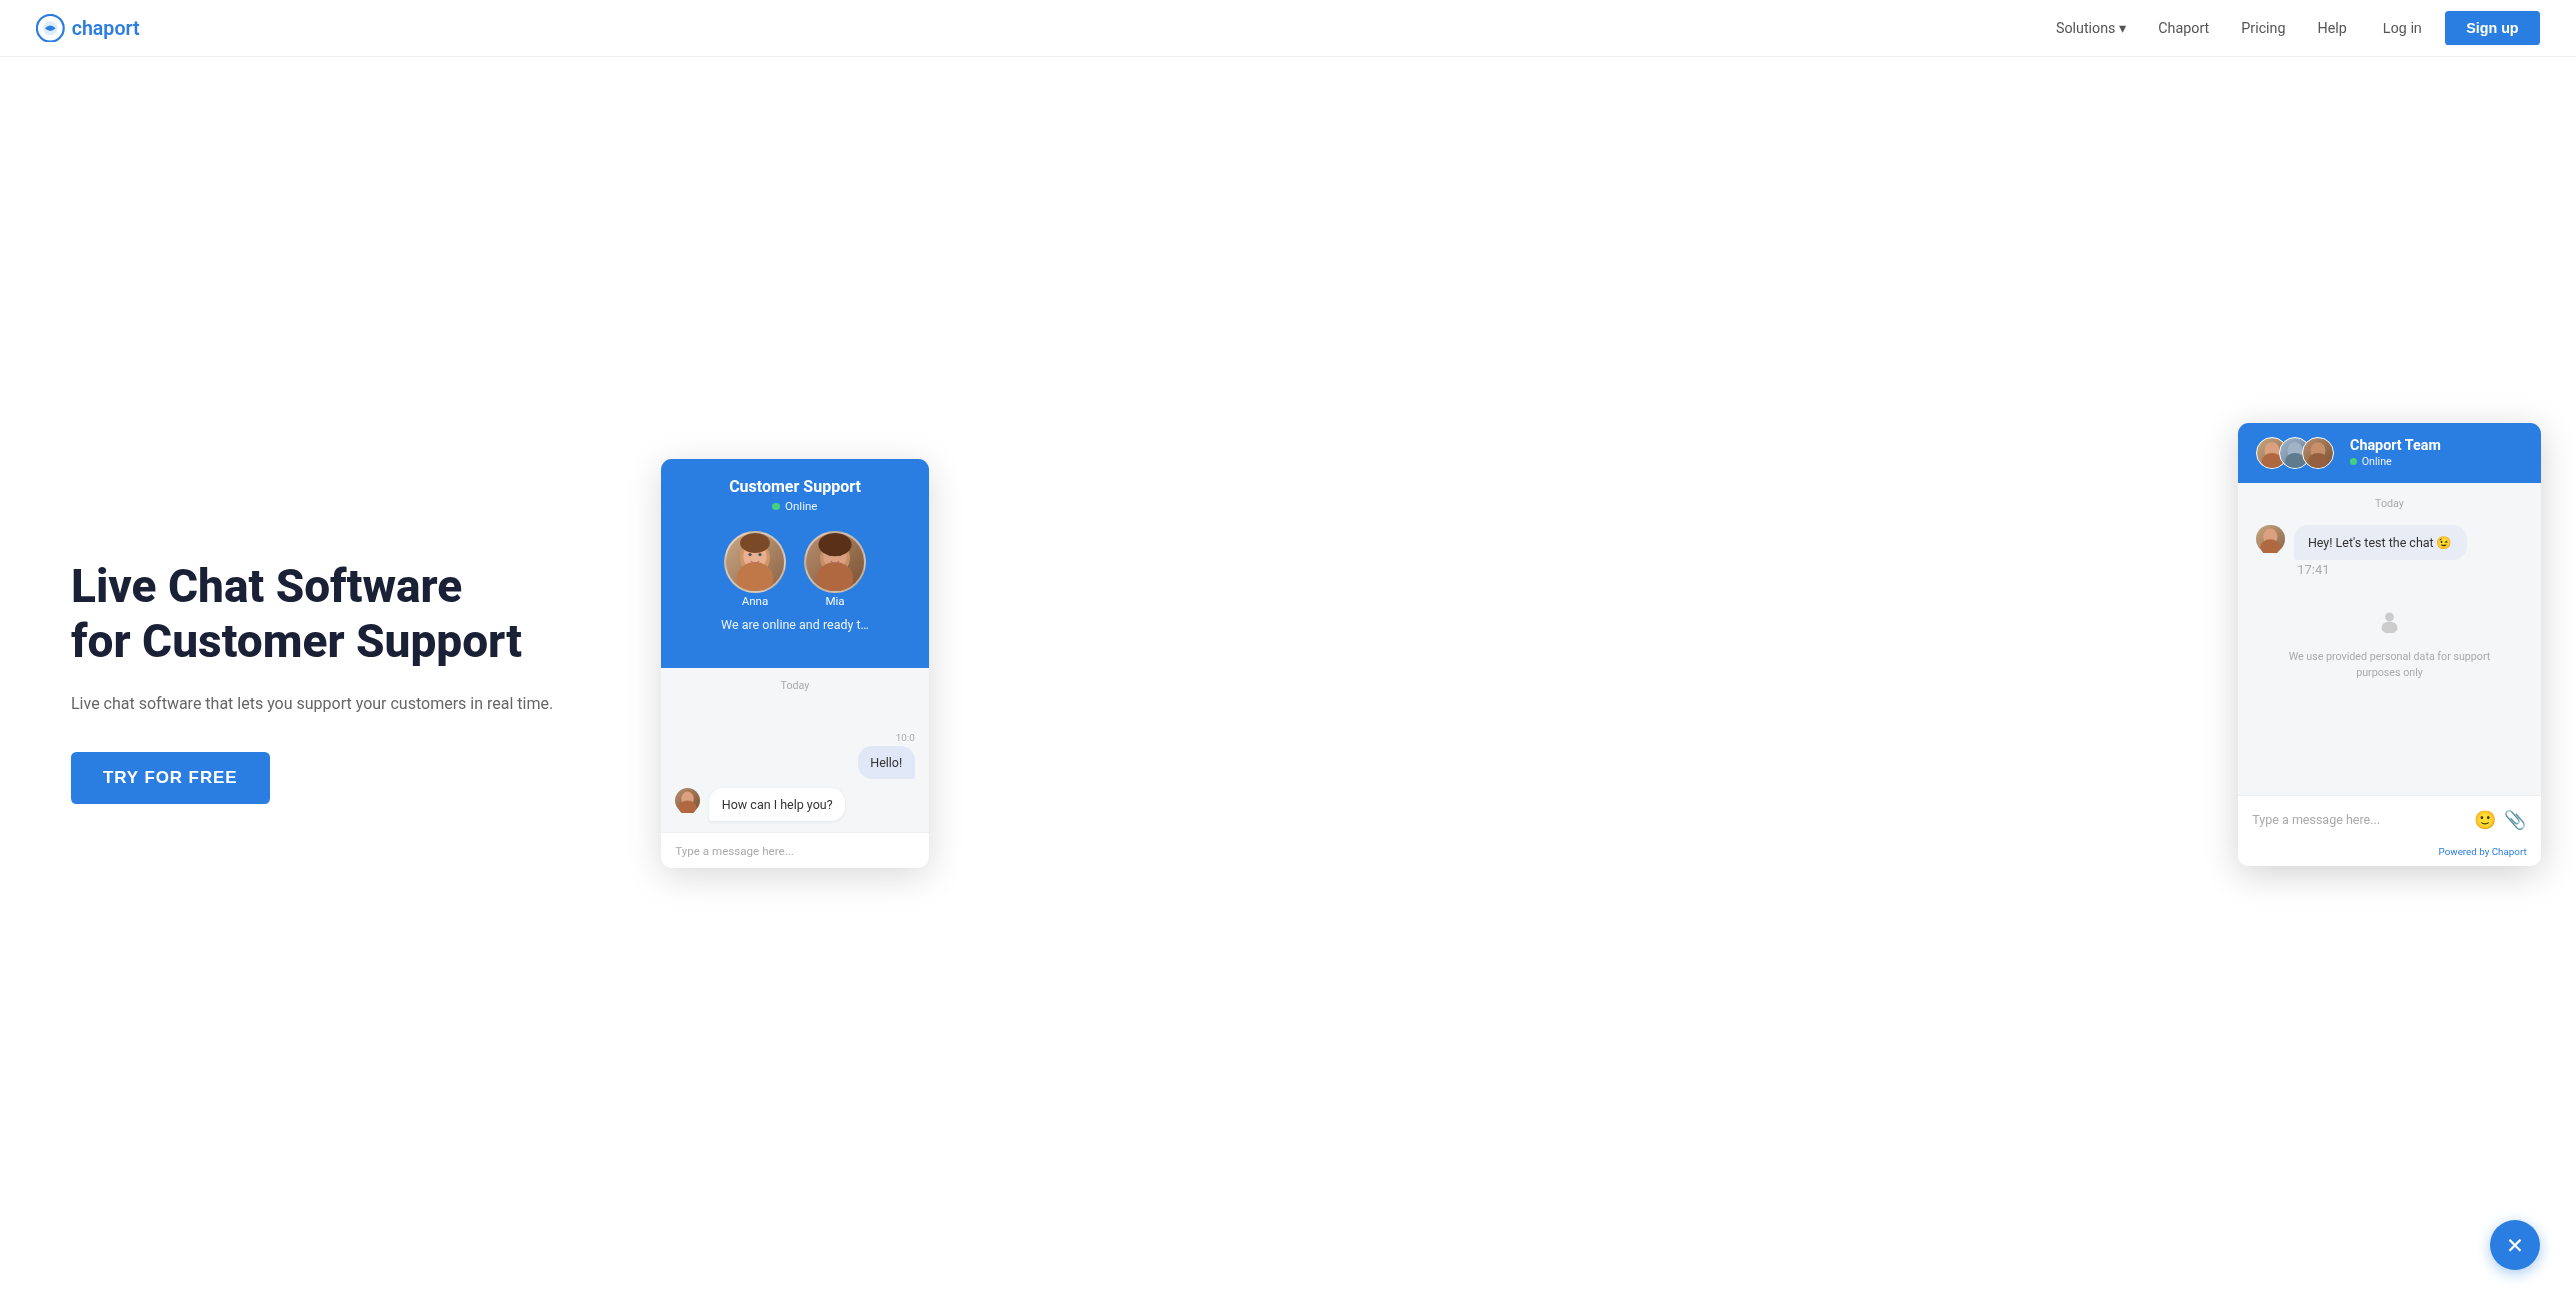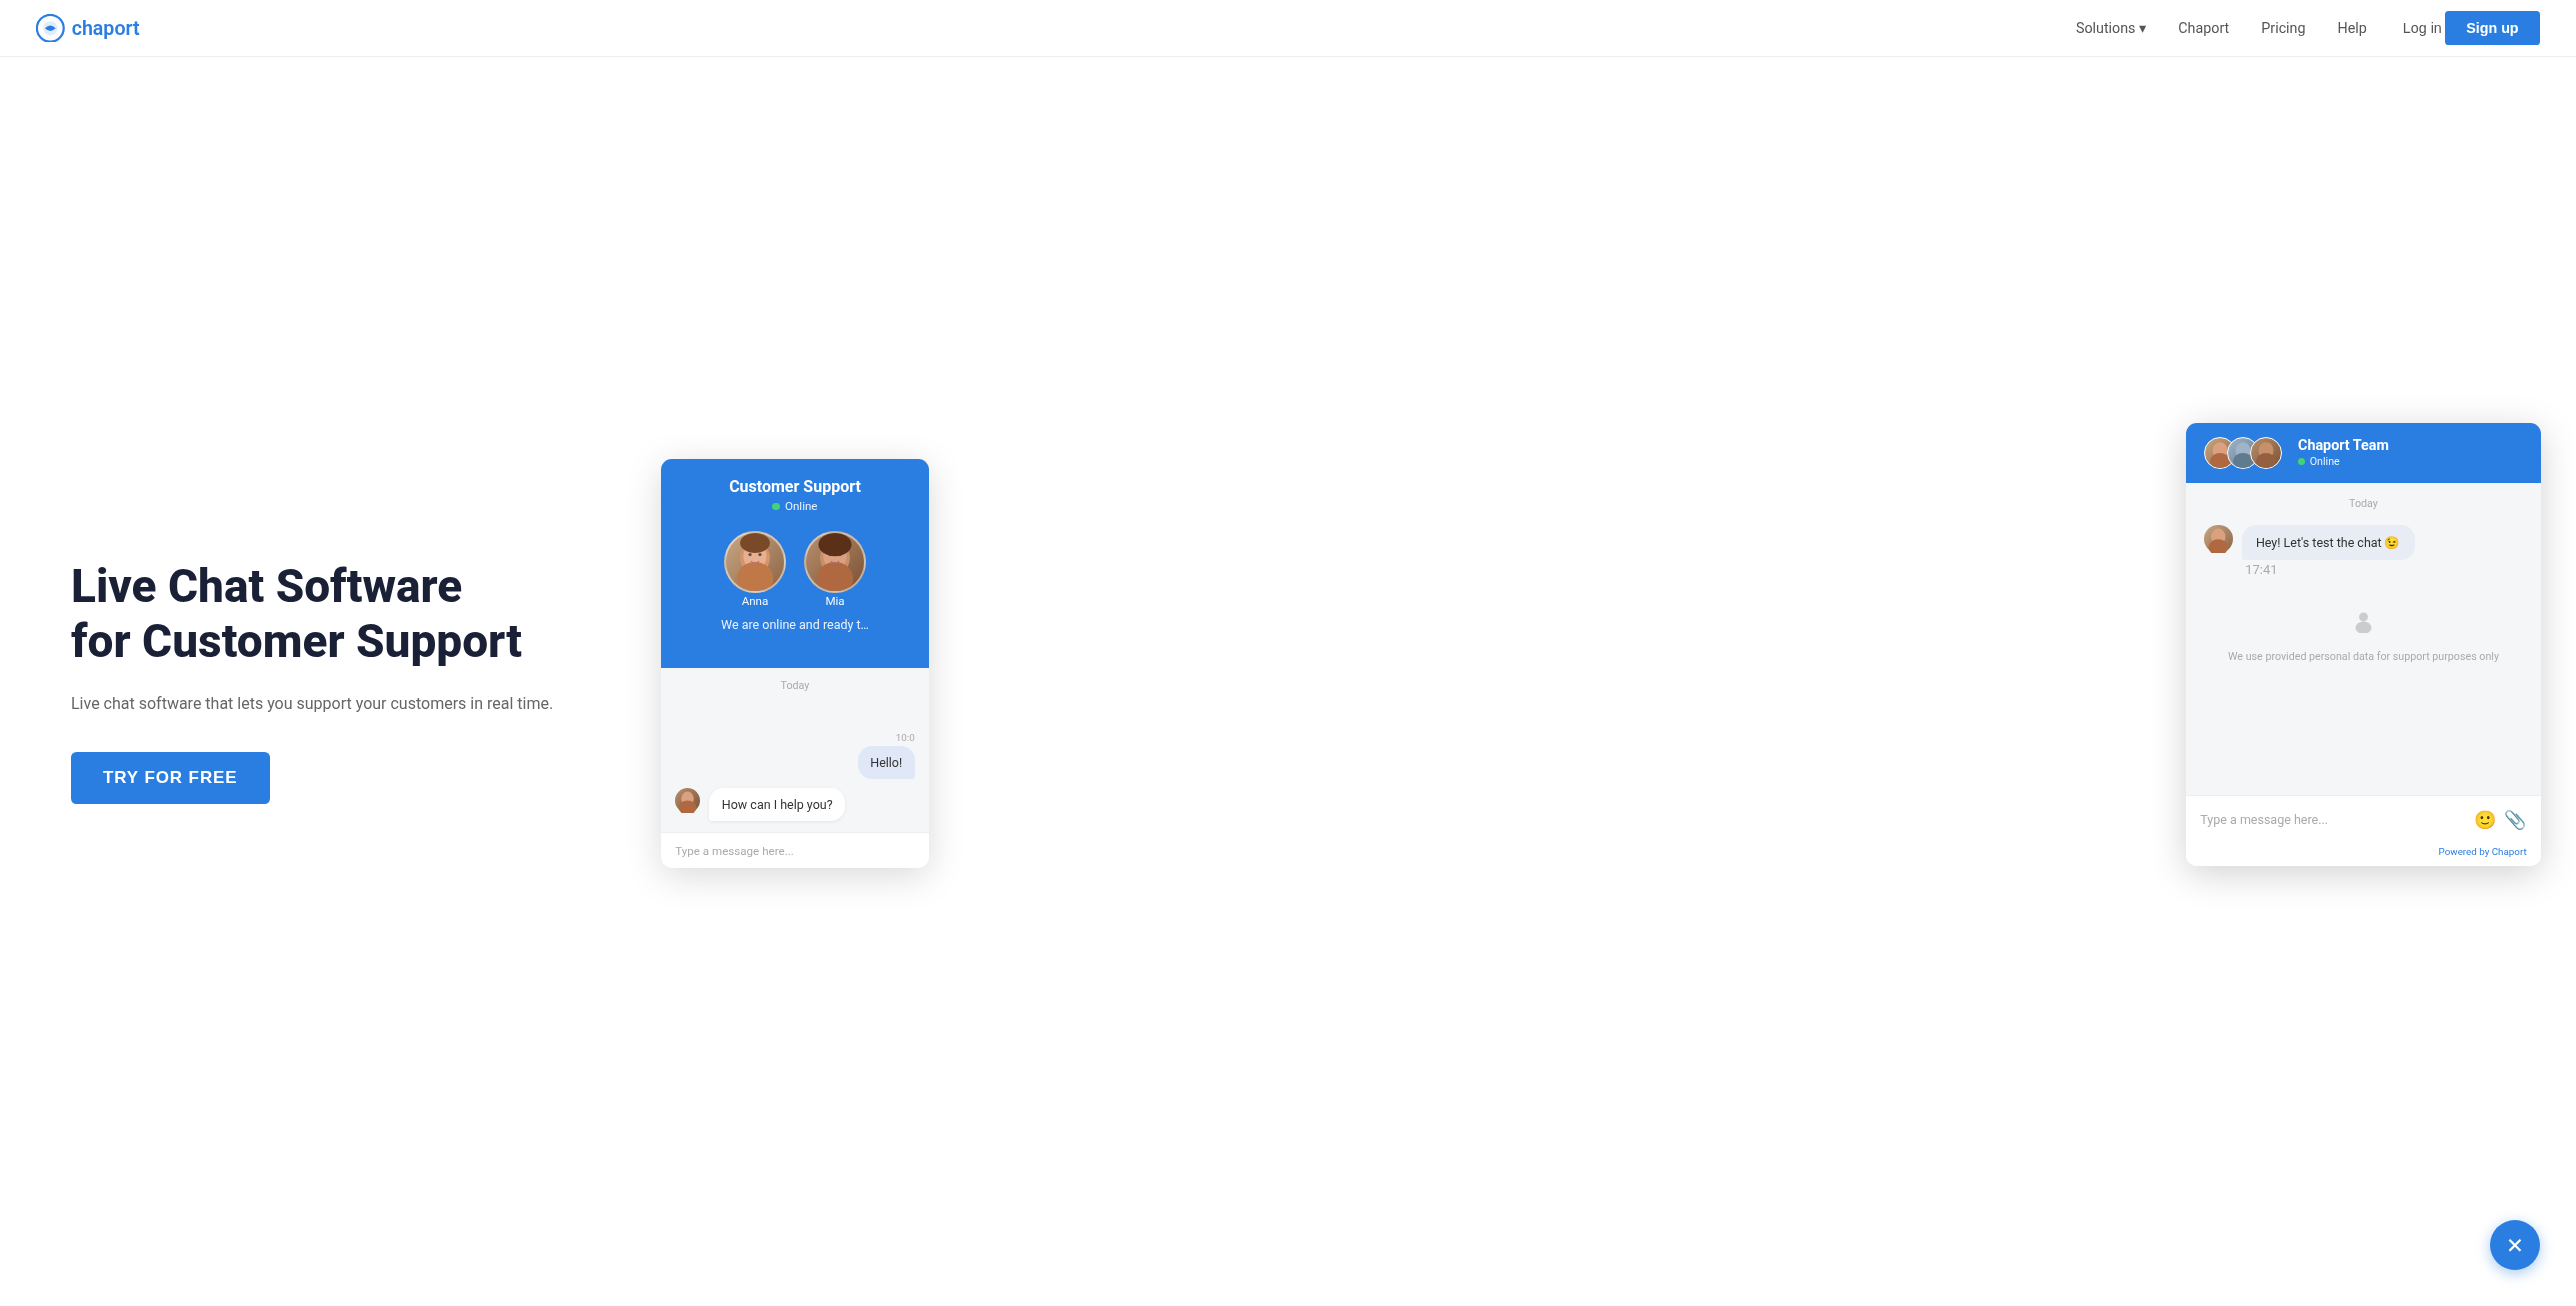--- a/index.html
+++ b/index.html
@@ -46,21 +46,21 @@
       font-size: 14.3px;
       cursor: pointer;
       text-decoration: none;
       display: flex;
       align-items: center;
       gap: 3.6px;
     }
     .nav-actions {
       display: flex;
       align-items: center;
-      gap: 3px;
+      gap: 23px;
     }
     .btn-login {
       color: #555;
       font-size: 14.3px;
       cursor: pointer;
       background: none;
       border: none;
     }
     .btn-signup {
       background: #2a7de1;
@@ -253,21 +253,21 @@
       border-top: 0.9px solid #eee;
       font-size: 11.6px;
       color: #aaa;
     }
 
     
     .widget-right {
       position: absolute;
       right: -36px;
       top: 0;
-      width: 355px;
+      width: 303px;
       background: #fff;
       border-radius: 10.7px;
       box-shadow: 0 7.1px 36px rgba(0,0,0,0.18);
       overflow: hidden;
       z-index: 20;
     }
     .widget-right-header {
       background: #2a7de1;
       padding: 14.3px 18px;
       display: flex;

